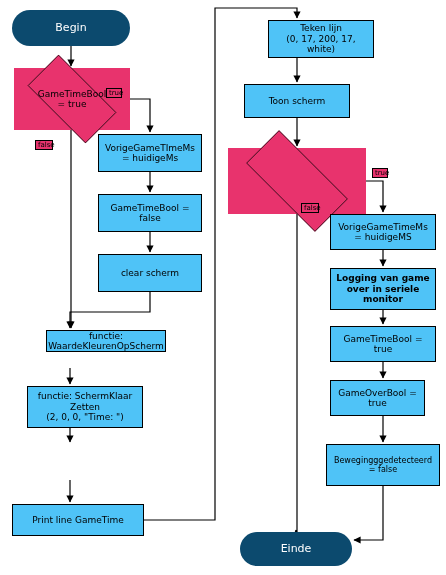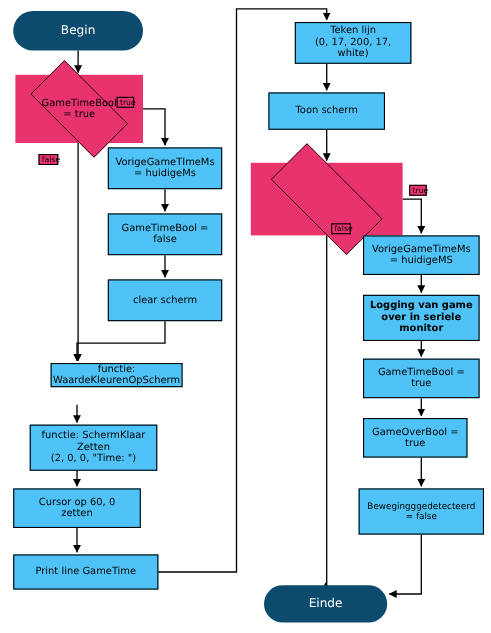--- a/index.html
+++ b/index.html
@@ -145,24 +145,20 @@
     <span>functie:
 WaardeKleurenOpScherm</span>
   </div>
 
   <div class="node process" style="left:27px;top:386px;width:116px;height:42px;">
     <span>functie: SchermKlaar
 Zetten
 (2, 0, 0, "Time: ")</span>
   </div>
 
-  <div class="node process" style="left:12px;top:444px;width:116px;height:36px;">
-    <span>Cursor op 60, 0
-zetten</span>
-  </div>
 
   <div class="node process" style="left:12px;top:504px;width:132px;height:32px;">
     <span>Print line GameTime</span>
   </div>
 
   <div class="node process" style="left:244px;top:20px;width:106px;height:38px;margin-left:24px;">
     <span>Teken lijn
 (0, 17, 200, 17, white)</span>
   </div>
 

